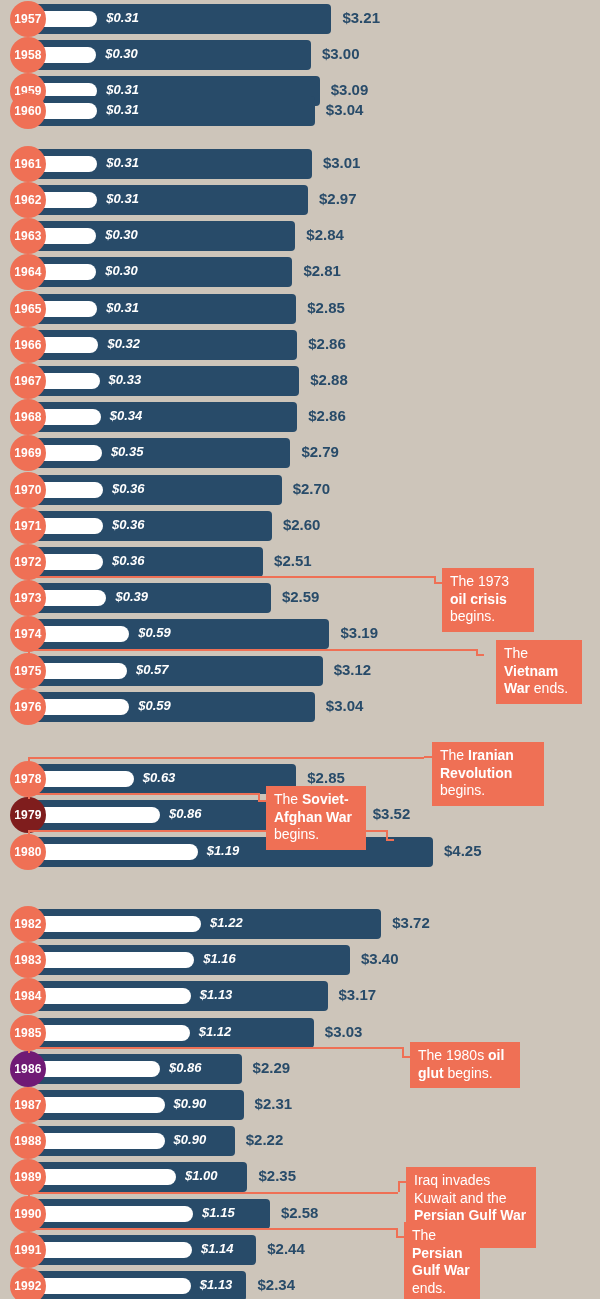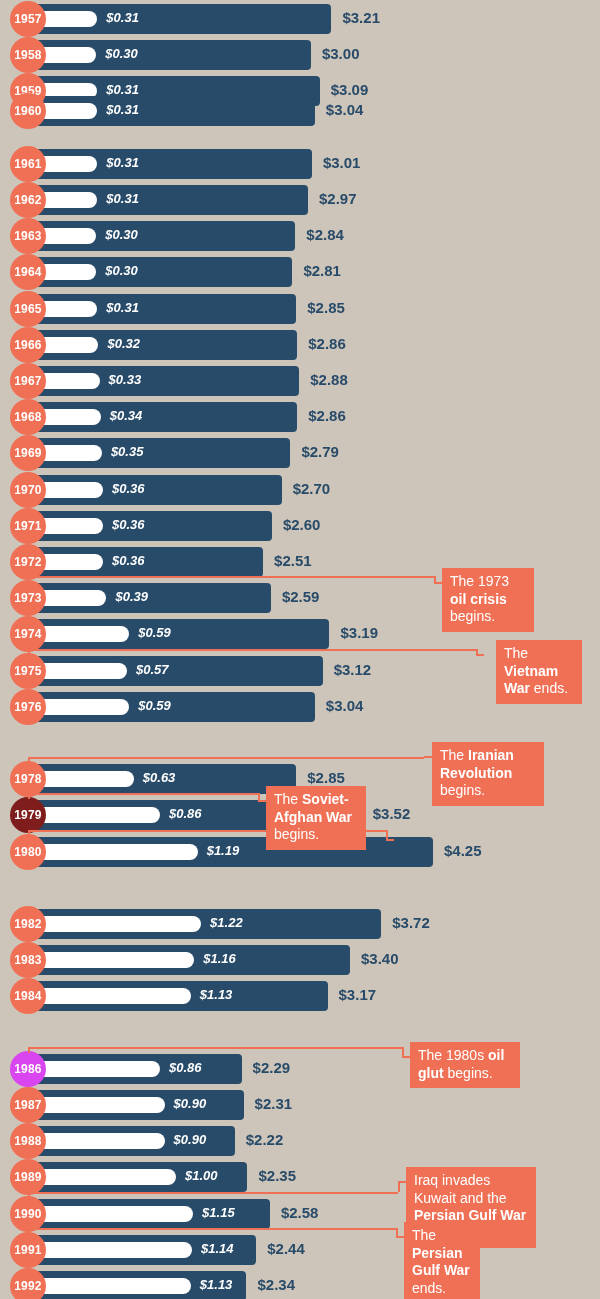--- a/index.html
+++ b/index.html
@@ -273,24 +273,31 @@
       <div class="nom-label" style="left: 203.24px;">$1.16</div>
       <div class="adj-label" style="left: 361px; color: rgb(40, 75, 105);">$3.40</div>
     </div>
     <div class="row" style="top: 978.4px;">
       <div class="bar-adj" style="width: 309.541px; background: rgb(40, 75, 105);"></div>
       <div class="bar-nom" style="width: 154.82px; background: rgb(255, 255, 255);"></div>
       <div class="year-circle" style="background: rgb(239, 112, 85);">1984</div>
       <div class="nom-label" style="left: 199.82px;">$1.13</div>
       <div class="adj-label" style="left: 338.541px; color: rgb(40, 75, 105);">$3.17</div>
     </div>
+    <div class="row" style="top: 1014.6px;">
+      <div class="bar-adj" style="width: 295.871px; background: rgb(40, 75, 105);"></div>
+      <div class="bar-nom" style="width: 153.68px; background: rgb(255, 255, 255);"></div>
+      <div class="year-circle" style="background: rgb(239, 112, 85);">1985</div>
+      <div class="nom-label" style="left: 198.68px;">$1.12</div>
+      <div class="adj-label" style="left: 324.871px; color: rgb(40, 75, 105);">$3.03</div>
+    </div>
     <div class="row" style="top: 1050.8px;">
       <div class="bar-adj" style="width: 223.612px; background: rgb(40, 75, 105);"></div>
       <div class="bar-nom" style="width: 124.04px; background: rgb(255, 255, 255);"></div>
-      <div class="year-circle" style="background: #d946ef;">1986</div>
+      <div class="year-circle" style="background: #701a75;">1986</div>
       <div class="nom-label" style="left: 169.04px;">$0.86</div>
       <div class="adj-label" style="left: 252.612px; color: rgb(40, 75, 105);">$2.29</div>
     </div>
     <div class="row" style="top: 1087px;">
       <div class="bar-adj" style="width: 225.565px; background: rgb(40, 75, 105);"></div>
       <div class="bar-nom" style="width: 128.6px; background: rgb(255, 255, 255);"></div>
       <div class="year-circle" style="background: rgb(239, 112, 85);">1987</div>
       <div class="nom-label" style="left: 173.6px;">$0.90</div>
       <div class="adj-label" style="left: 254.565px; color: rgb(40, 75, 105);">$2.31</div>
     </div>

